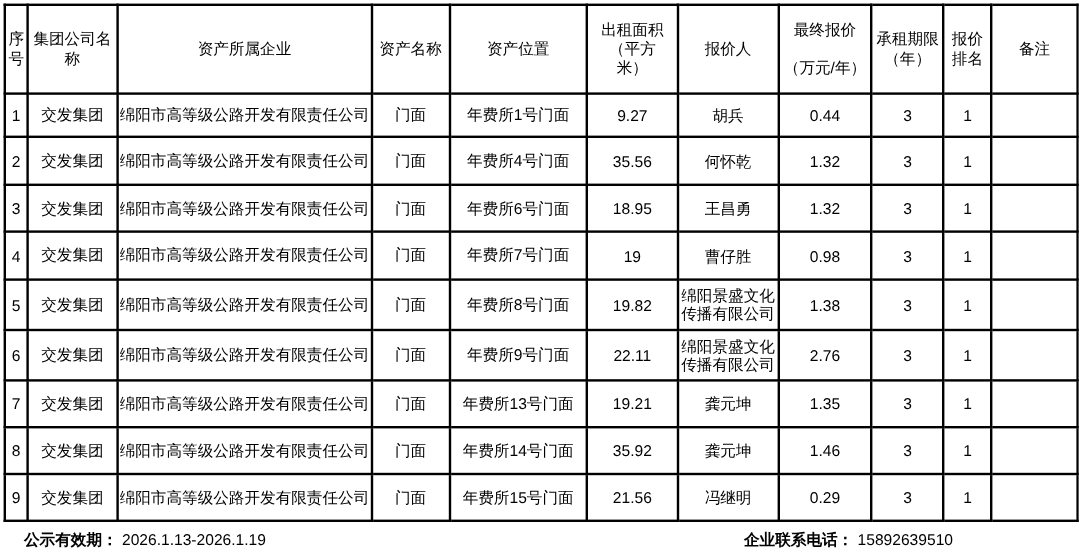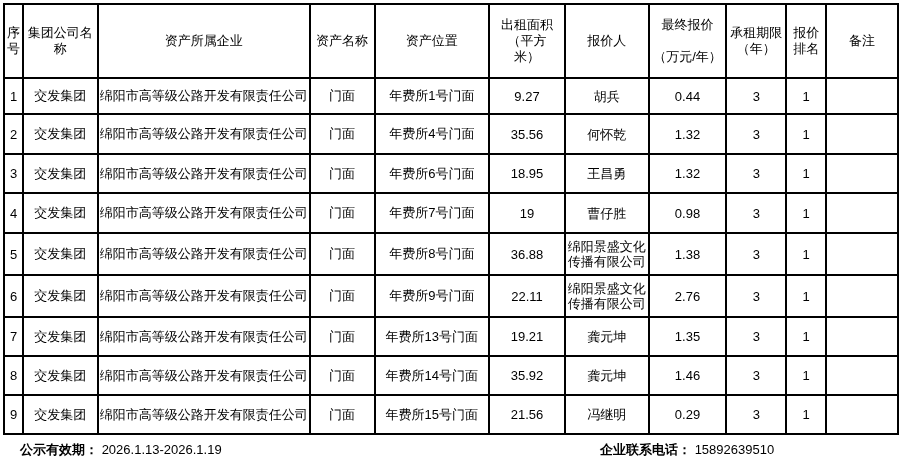--- a/index.html
+++ b/index.html
@@ -56,21 +56,21 @@
   col.w-remark { width: 72px; }
 
   .footer-line {
     position: absolute;
     top: 441px; left: 0;
     width: 899px;
     font-size: 13px;
     line-height: 17px;
   }
   .footer-validity { position: absolute; left: 20px; top: 0; }
-  .footer-phone { position: absolute; left: 600px; top: 0; }
+  .footer-phone { position: absolute; left: 620px; top: 0; }
   .f-label { font-weight: bold; }
   .f-value { font-weight: normal; }
 </style>
 </head>
 <body>
 
 <div class="sheet">
 
   <table class="pub">
     <colgroup>
@@ -161,21 +161,21 @@
         <td>3</td>
         <td>1</td>
         <td></td>
       </tr>
       <tr>
         <td>5</td>
         <td>交发集团</td>
         <td class="c-ent">绵阳市高等级公路开发有限责任公司</td>
         <td>门面</td>
         <td>年费所8号门面</td>
-        <td>36.88</td>
+        <td>19.82</td>
         <td class="c-bidder">绵阳景盛文化传播有限公司</td>
         <td>1.38</td>
         <td>3</td>
         <td>1</td>
         <td></td>
       </tr>
       <tr>
         <td>6</td>
         <td>交发集团</td>
         <td class="c-ent">绵阳市高等级公路开发有限责任公司</td>

